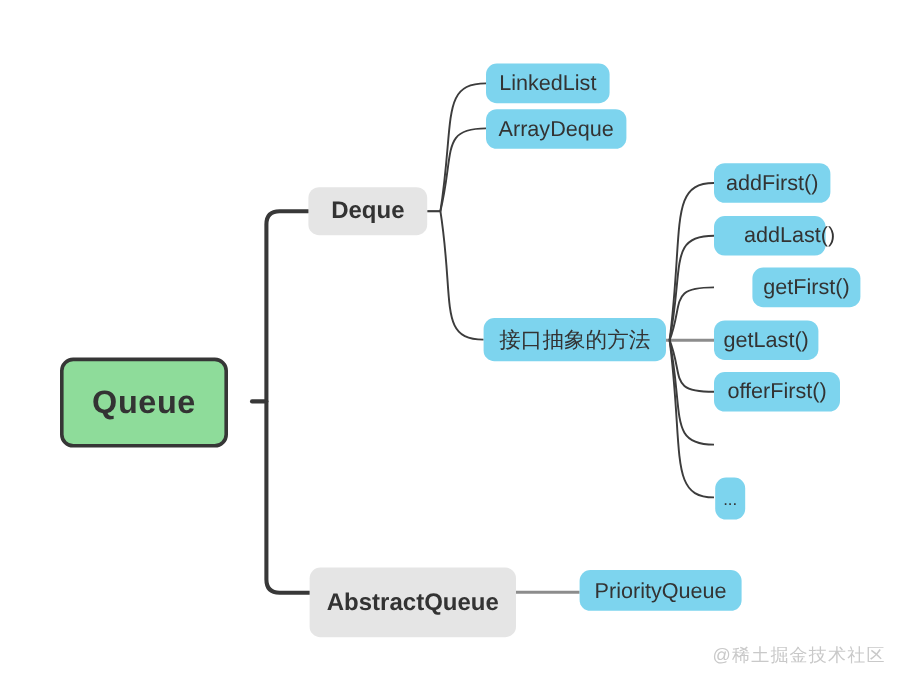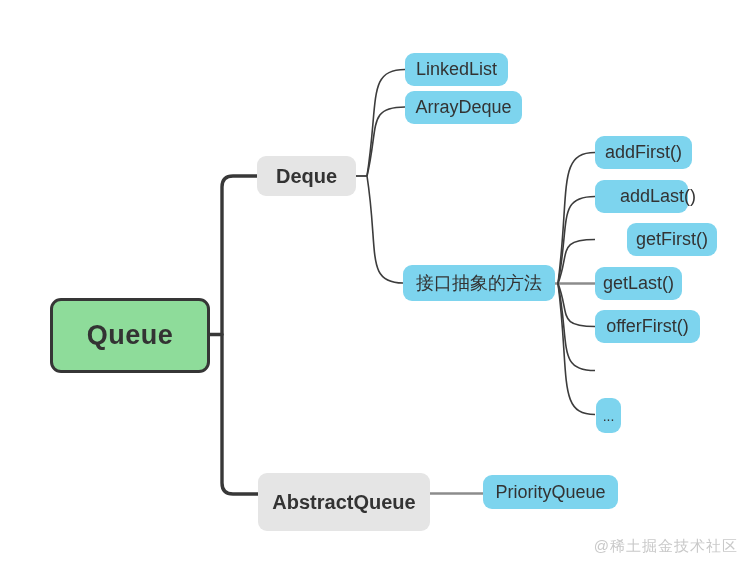--- a/index.html
+++ b/index.html
@@ -58,21 +58,21 @@
     <path d="M558,283.5 C570,189 557,152.5 595,152.5" stroke="#3c3c3c" stroke-width="1.6" fill="none"></path>
     <path d="M558,283.5 C570,221 557,196.5 595,196.5" stroke="#3c3c3c" stroke-width="1.6" fill="none"></path>
     <path d="M558,283.5 C570,252 557,239.5 595,239.5" stroke="#3c3c3c" stroke-width="1.6" fill="none"></path>
     <path d="M558,283.5 C570,314.5 557,326.5 595,326.5" stroke="#3c3c3c" stroke-width="1.6" fill="none"></path>
     <path d="M558,283.5 C570,346 557,370.5 595,370.5" stroke="#3c3c3c" stroke-width="1.6" fill="none"></path>
     <path d="M558,283.5 C570,378 557,414.5 595,414.5" stroke="#3c3c3c" stroke-width="1.6" fill="none"></path>
 
     <path d="M430,493.5 L483,493.5" stroke="#8c8c8c" stroke-width="2.4" fill="none"></path>
   </svg>
 
-  <div class="node root" style="left:50px;top:298px;width:160px;height:75px;">Queue</div>
+  <div class="node root" style="left:50px;top:298px;width:140px;height:75px;">Queue</div>
 
   <div class="node green" style="left:257px;top:156px;width:99px;height:40px;">Deque</div>
 
   <div class="node green" style="left:258px;top:473px;width:172px;height:58px;text-align:right;">AbstractQueue</div>
 
   <div class="node blue" style="left:405px;top:53px;width:103px;height:33px;">LinkedList</div>
 
   <div class="node blue" style="left:405px;top:91px;width:117px;height:33px;">ArrayDeque</div>
 
   <div class="node blue" style="left:403px;top:265px;width:152px;height:36px;">接口抽象的方法</div>

